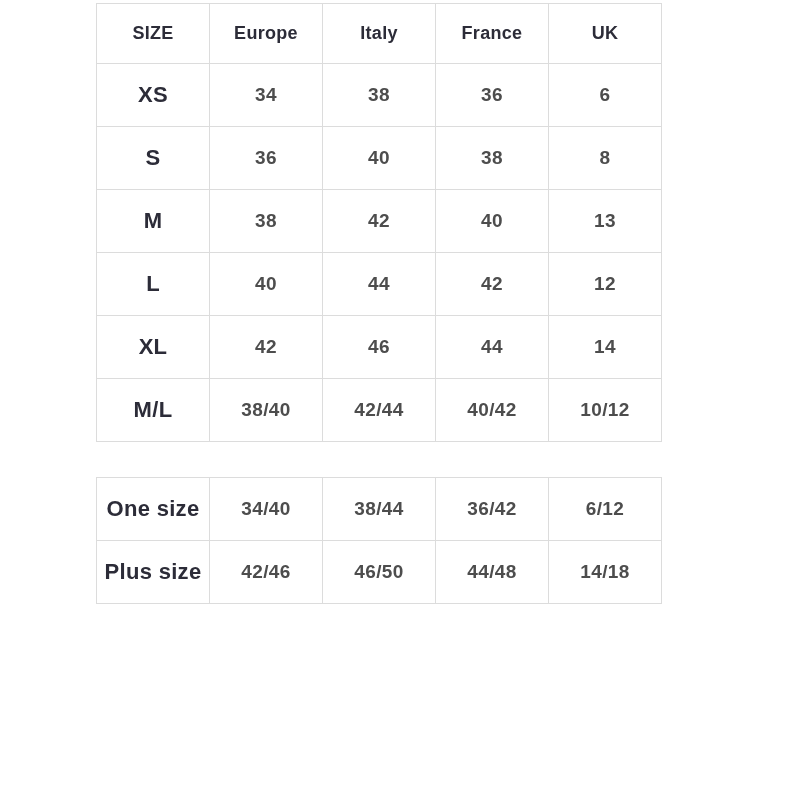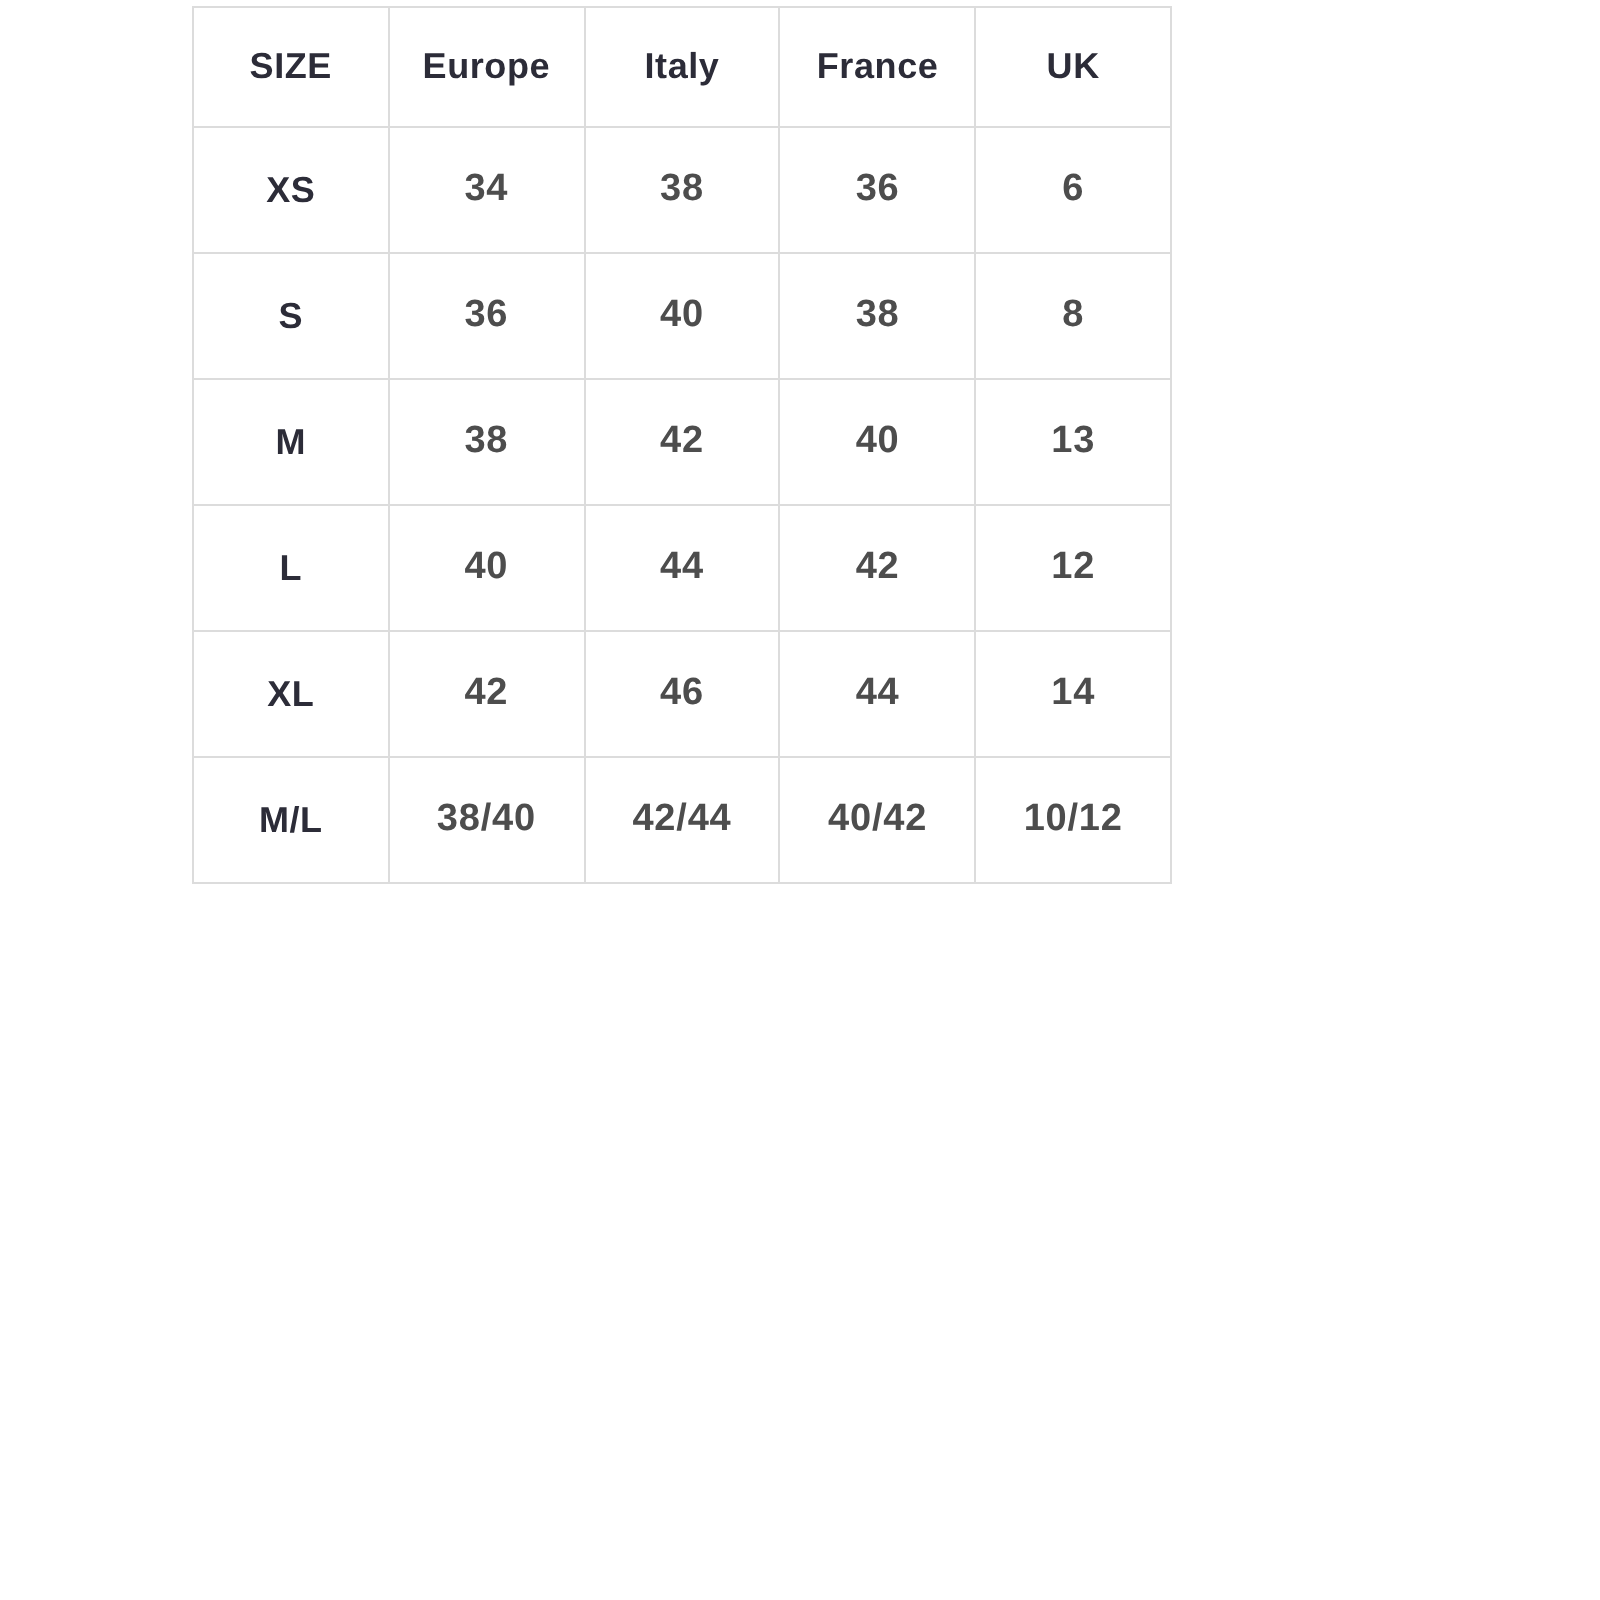--- a/index.html
+++ b/index.html
@@ -15,42 +15,42 @@
     width: 800px;
     height: 800px;
     background: #ffffff;
   }
   .tables-wrap {
     padding-left: 96px;
     padding-top: 3px;
   }
   table.conv-table {
     border-collapse: collapse;
-    width: 490px;
+    width: 566px;
     table-layout: fixed;
     background: #ffffff;
   }
   table.conv-table th,
   table.conv-table td {
     border: 1px solid #dcdcdc;
     text-align: center;
     vertical-align: middle;
     padding: 0;
     background: #ffffff;
   }
   table.conv-table thead tr { height: 60px; }
   table.conv-table tbody tr { height: 63px; }
   th.col-header {
     font-size: 18px;
     font-weight: 700;
     color: #2c2c38;
     letter-spacing: 0.3px;
   }
   td.size-label {
-    font-size: 18px;
+    font-size: 22px;
     font-weight: 700;
     color: #2c2c38;
     letter-spacing: 0.3px;
   }
   td.size-value {
     font-size: 19px;
     font-weight: 700;
     color: #4d4d4d;
     letter-spacing: 0.4px;
   }
@@ -113,15 +113,33 @@
         <tr>
           <td class="size-label">M/L</td>
           <td class="size-value">38/40</td>
           <td class="size-value">42/44</td>
           <td class="size-value">40/42</td>
           <td class="size-value">10/12</td>
         </tr>
       </tbody>
     </table>
 
+    <table class="conv-table special-table">
+      <tbody>
+        <tr>
+          <td class="size-label">One size</td>
+          <td class="size-value">34/40</td>
+          <td class="size-value">38/44</td>
+          <td class="size-value">36/42</td>
+          <td class="size-value">6/12</td>
+        </tr>
+        <tr>
+          <td class="size-label">Plus size</td>
+          <td class="size-value">42/46</td>
+          <td class="size-value">46/50</td>
+          <td class="size-value">44/48</td>
+          <td class="size-value">14/18</td>
+        </tr>
+      </tbody>
+    </table>
 
   </div>
 </div>
 
 </body></html>

